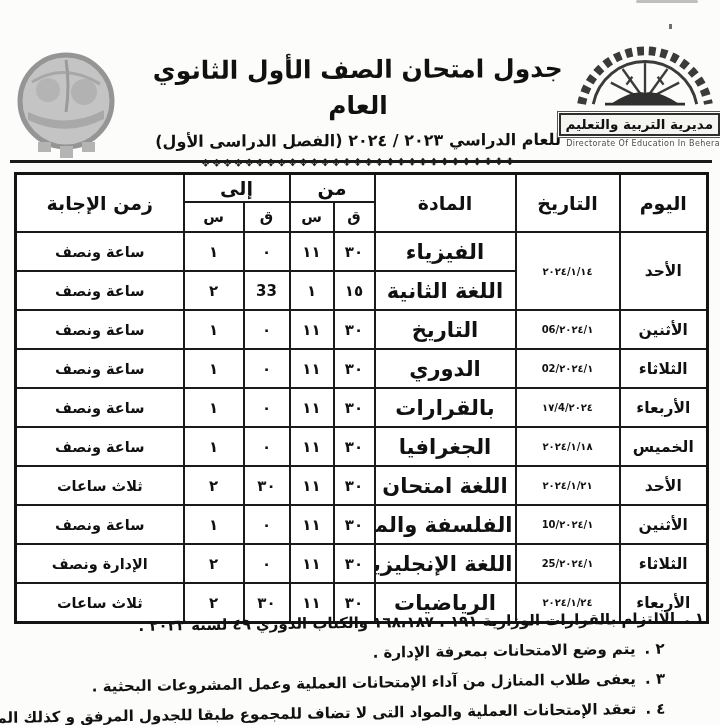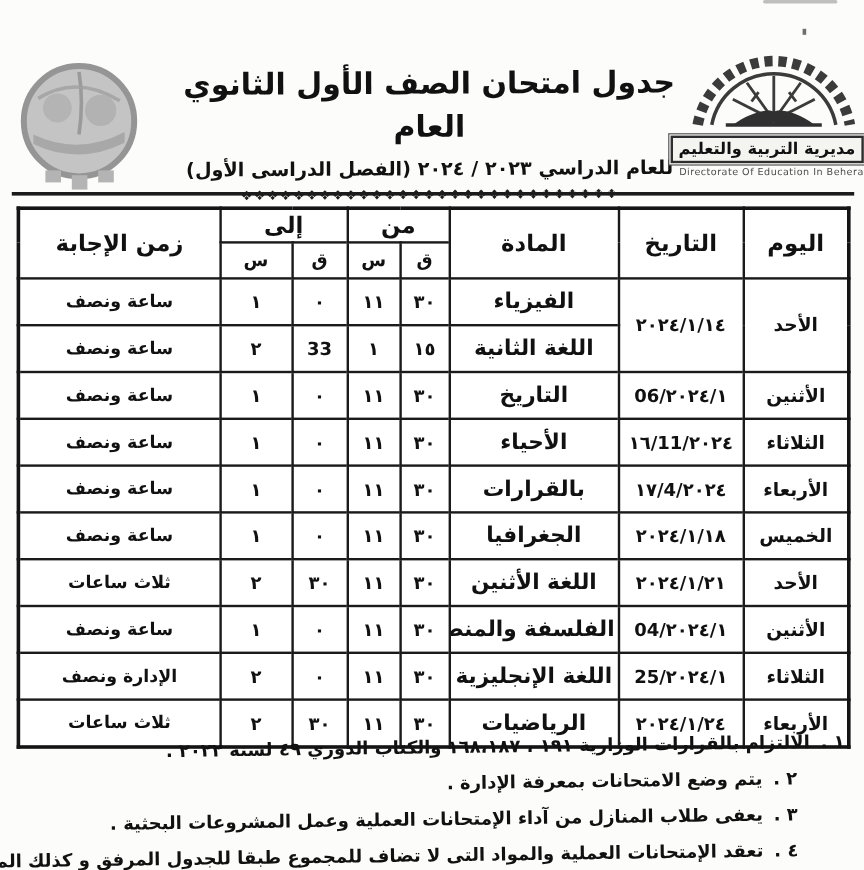--- a/index.html
+++ b/index.html
@@ -39,22 +39,22 @@
     border:3px solid #141414;background:#fff;
   }
   .schedule th,.schedule td{
     border:2px solid #1a1a1a;text-align:center;vertical-align:middle;
     padding:0 2px;overflow:hidden;white-space:nowrap;
   }
   .schedule tr.hdr-main th{height:26px;font-size:19px;font-weight:bold;}
   .schedule tr.hdr-sub th{height:28px;font-size:15px;font-weight:bold;}
   .schedule td{height:37px;font-weight:bold;}
   td.day-cell{font-size:15.5px;}
-  td.date-cell{font-size:15px;letter-spacing:.5px;}
-  td.subject-cell{font-size:18px;}
+  td.date-cell{font-size:10px;letter-spacing:.5px;}
+  td.subject-cell{font-size:21px;}
   td.num-cell{font-size:15px;}
   td.time-cell{font-size:14.5px;}
 
   
   .notes{position:absolute;top:608px;right:16px;left:14px;transform:rotate(-.8deg);transform-origin:100% 0;}
   .note{display:flex;gap:9px;margin-bottom:9px;font-size:15px;font-weight:bold;line-height:21px;white-space:nowrap;}
   .note.indented{padding-right:40px;}
   .note-num{flex:none;}
 </style>
 </head>
@@ -159,22 +159,22 @@
       <td class="date-cell">٢٠٢٤/١/06</td>
       <td class="subject-cell">التاريخ</td>
       <td class="num-cell">٣٠</td>
       <td class="num-cell">١١</td>
       <td class="num-cell">٠</td>
       <td class="num-cell">١</td>
       <td class="time-cell">ساعة ونصف</td>
     </tr>
     <tr>
       <td class="day-cell">الثلاثاء</td>
-      <td class="date-cell">٢٠٢٤/11/١٦</td>
-      <td class="subject-cell">الأحياء</td>
+      <td class="date-cell">٢٠٢٤/١/02</td>
+      <td class="subject-cell">الدوري</td>
       <td class="num-cell">٣٠</td>
       <td class="num-cell">١١</td>
       <td class="num-cell">٠</td>
       <td class="num-cell">١</td>
       <td class="time-cell">ساعة ونصف</td>
     </tr>
     <tr>
       <td class="day-cell">الأربعاء</td>
       <td class="date-cell">٢٠٢٤/4/١٧</td>
       <td class="subject-cell">بالقرارات</td>
@@ -190,30 +190,30 @@
       <td class="subject-cell">الجغرافيا</td>
       <td class="num-cell">٣٠</td>
       <td class="num-cell">١١</td>
       <td class="num-cell">٠</td>
       <td class="num-cell">١</td>
       <td class="time-cell">ساعة ونصف</td>
     </tr>
     <tr>
       <td class="day-cell">الأحد</td>
       <td class="date-cell">٢٠٢٤/١/٢١</td>
-      <td class="subject-cell">اللغة الأثنين</td>
+      <td class="subject-cell">اللغة امتحان</td>
       <td class="num-cell">٣٠</td>
       <td class="num-cell">١١</td>
       <td class="num-cell">٣٠</td>
       <td class="num-cell">٢</td>
       <td class="time-cell">ثلاث ساعات</td>
     </tr>
     <tr>
       <td class="day-cell">الأثنين</td>
-      <td class="date-cell">٢٠٢٤/١/04</td>
+      <td class="date-cell">٢٠٢٤/١/10</td>
       <td class="subject-cell">الفلسفة والمنطق</td>
       <td class="num-cell">٣٠</td>
       <td class="num-cell">١١</td>
       <td class="num-cell">٠</td>
       <td class="num-cell">١</td>
       <td class="time-cell">ساعة ونصف</td>
     </tr>
     <tr>
       <td class="day-cell">الثلاثاء</td>
       <td class="date-cell">٢٠٢٤/١/25</td>

